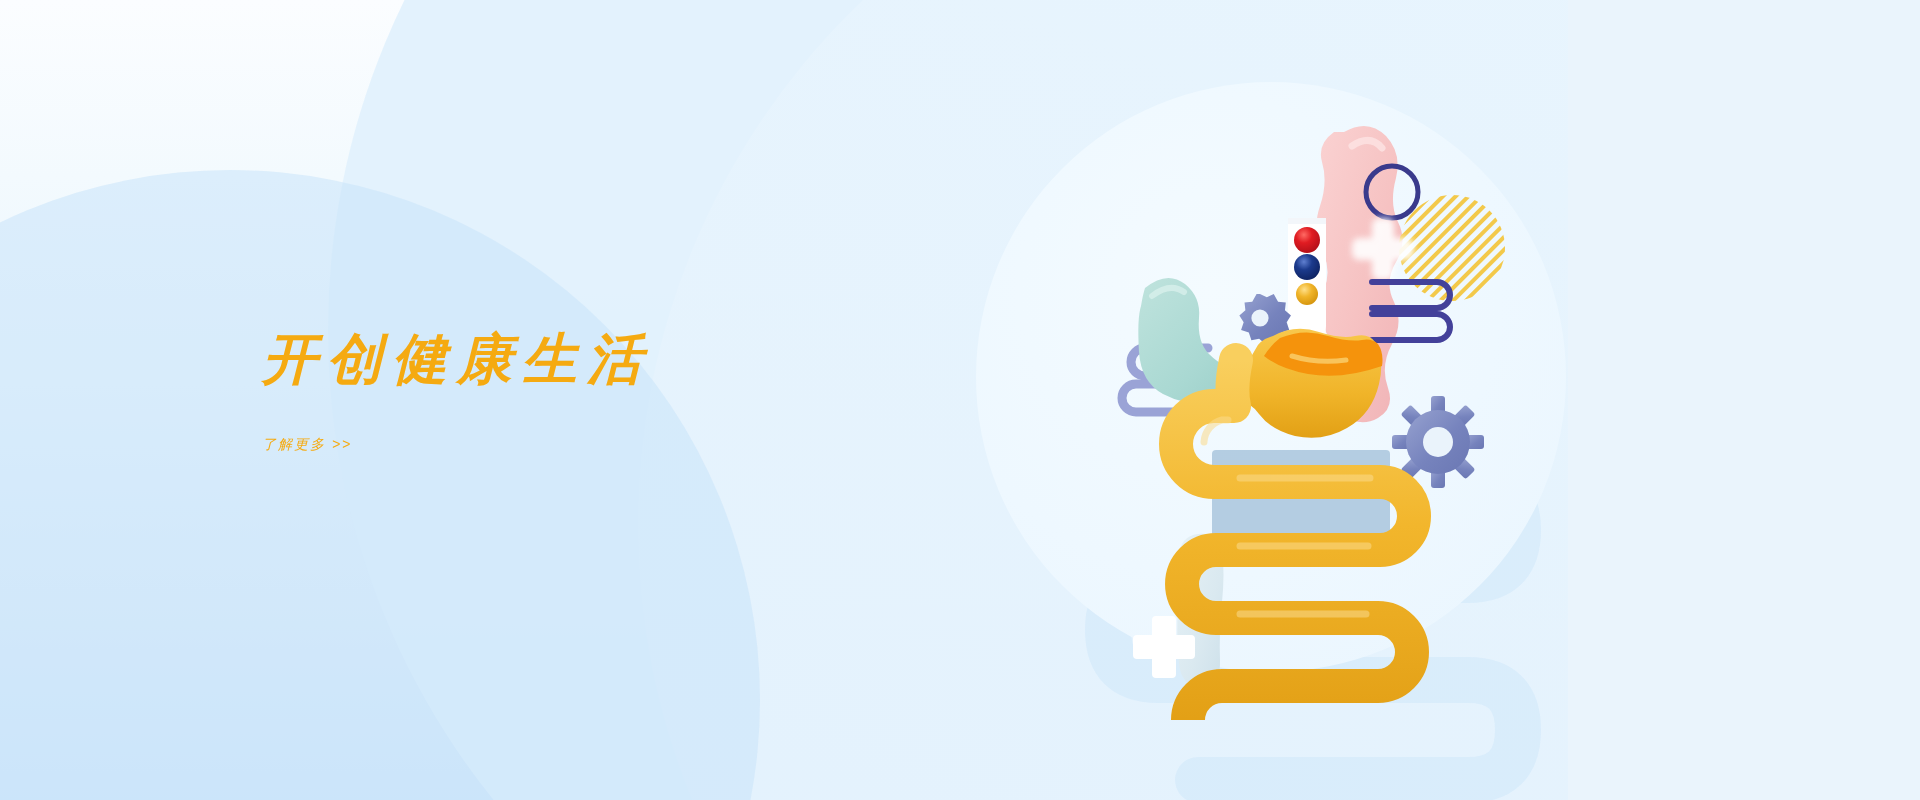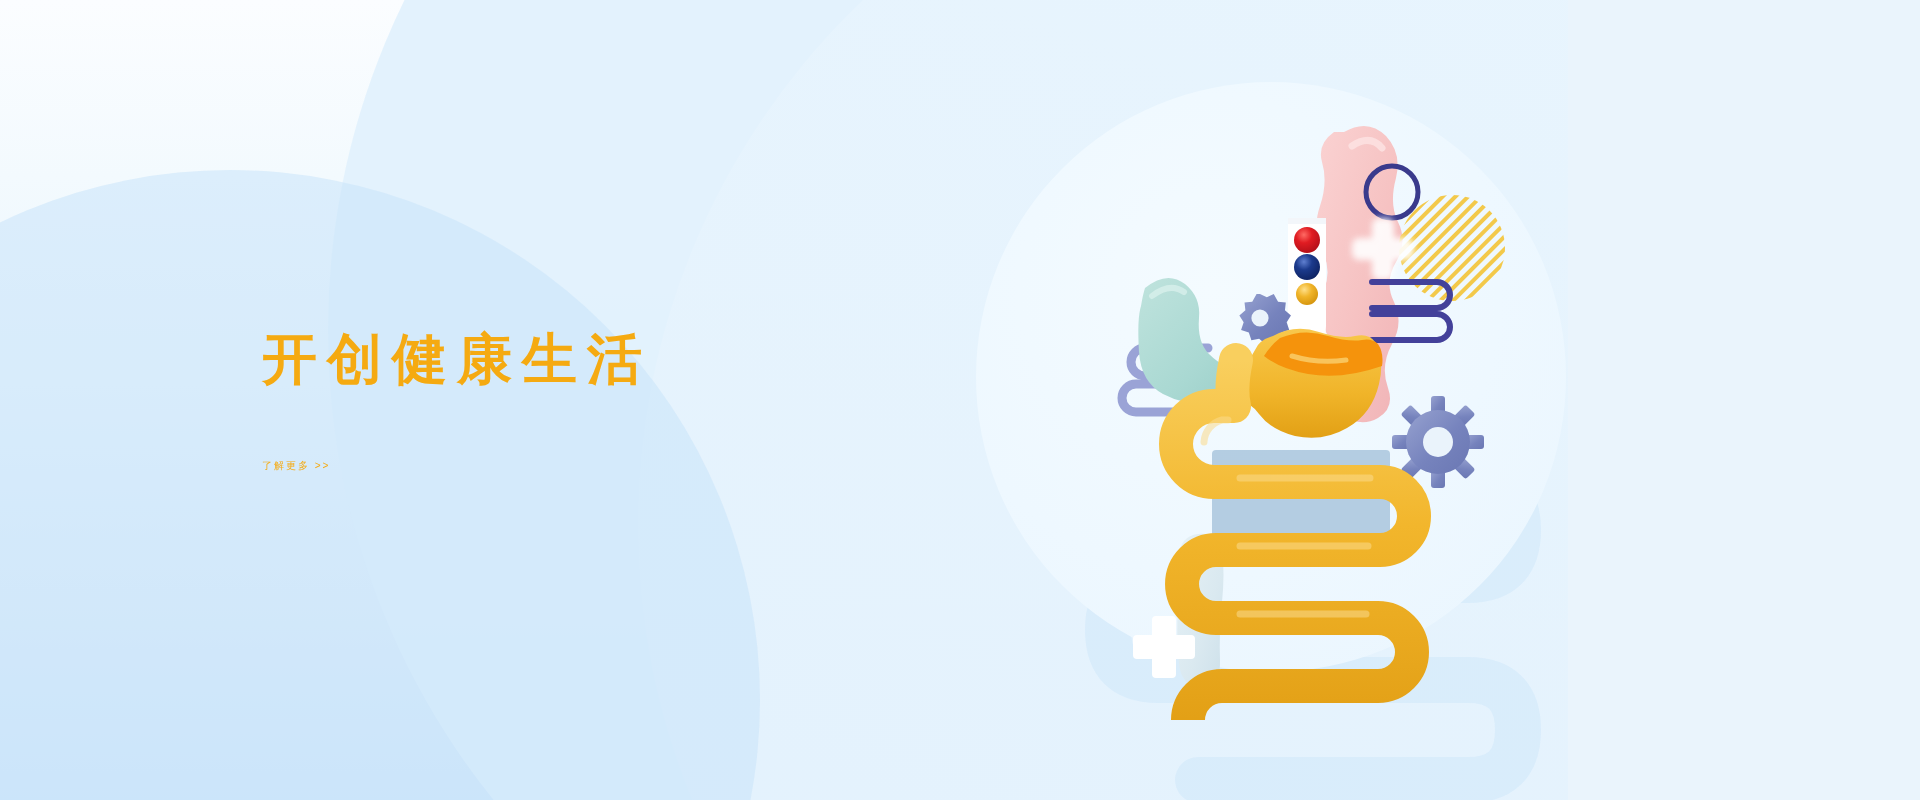--- a/index.html
+++ b/index.html
@@ -5,20 +5,21 @@
   html,body{margin:0;padding:0;}
   body{
     width:1920px;height:800px;overflow:hidden;
     font-family:"Liberation Sans","DejaVu Sans",sans-serif;
     background:#eaf4fc;
   }
 
   .banner{
     position:relative;width:1568px;height:800px;overflow:hidden;
     background:linear-gradient(180deg,#fbfdff 0%,#f3fafe 22%,#eaf5fd 48%,#dcedfb 78%,#cfe6fa 100%);
+    font-style:italic;
   }
 
   
   .bg-swoosh{
     position:absolute;right:-260px;top:-420px;
     width:1500px;height:1500px;border-radius:50%;
     background:#e2f1fd;
     opacity:.95;
   }
   .bg-swoosh-2{
@@ -45,23 +46,23 @@
     color:#f5aa11;
     font-size:55px;
     font-weight:bold;
     letter-spacing:10px;
     line-height:86px;
     margin:0;
     white-space:nowrap;
   }
   .more-link{
     display:inline-block;
-    margin-top:57px;
+    margin-top:34px;
     color:#f5aa11;
-    font-size:10px;
+    font-size:14px;
     letter-spacing:2px;
     text-decoration:none;
     cursor:pointer;
     text-align:center;
   }
 
   
   .illu-wrap{
     position:absolute;left:940px;top:60px;width:660px;height:660px;
   }

